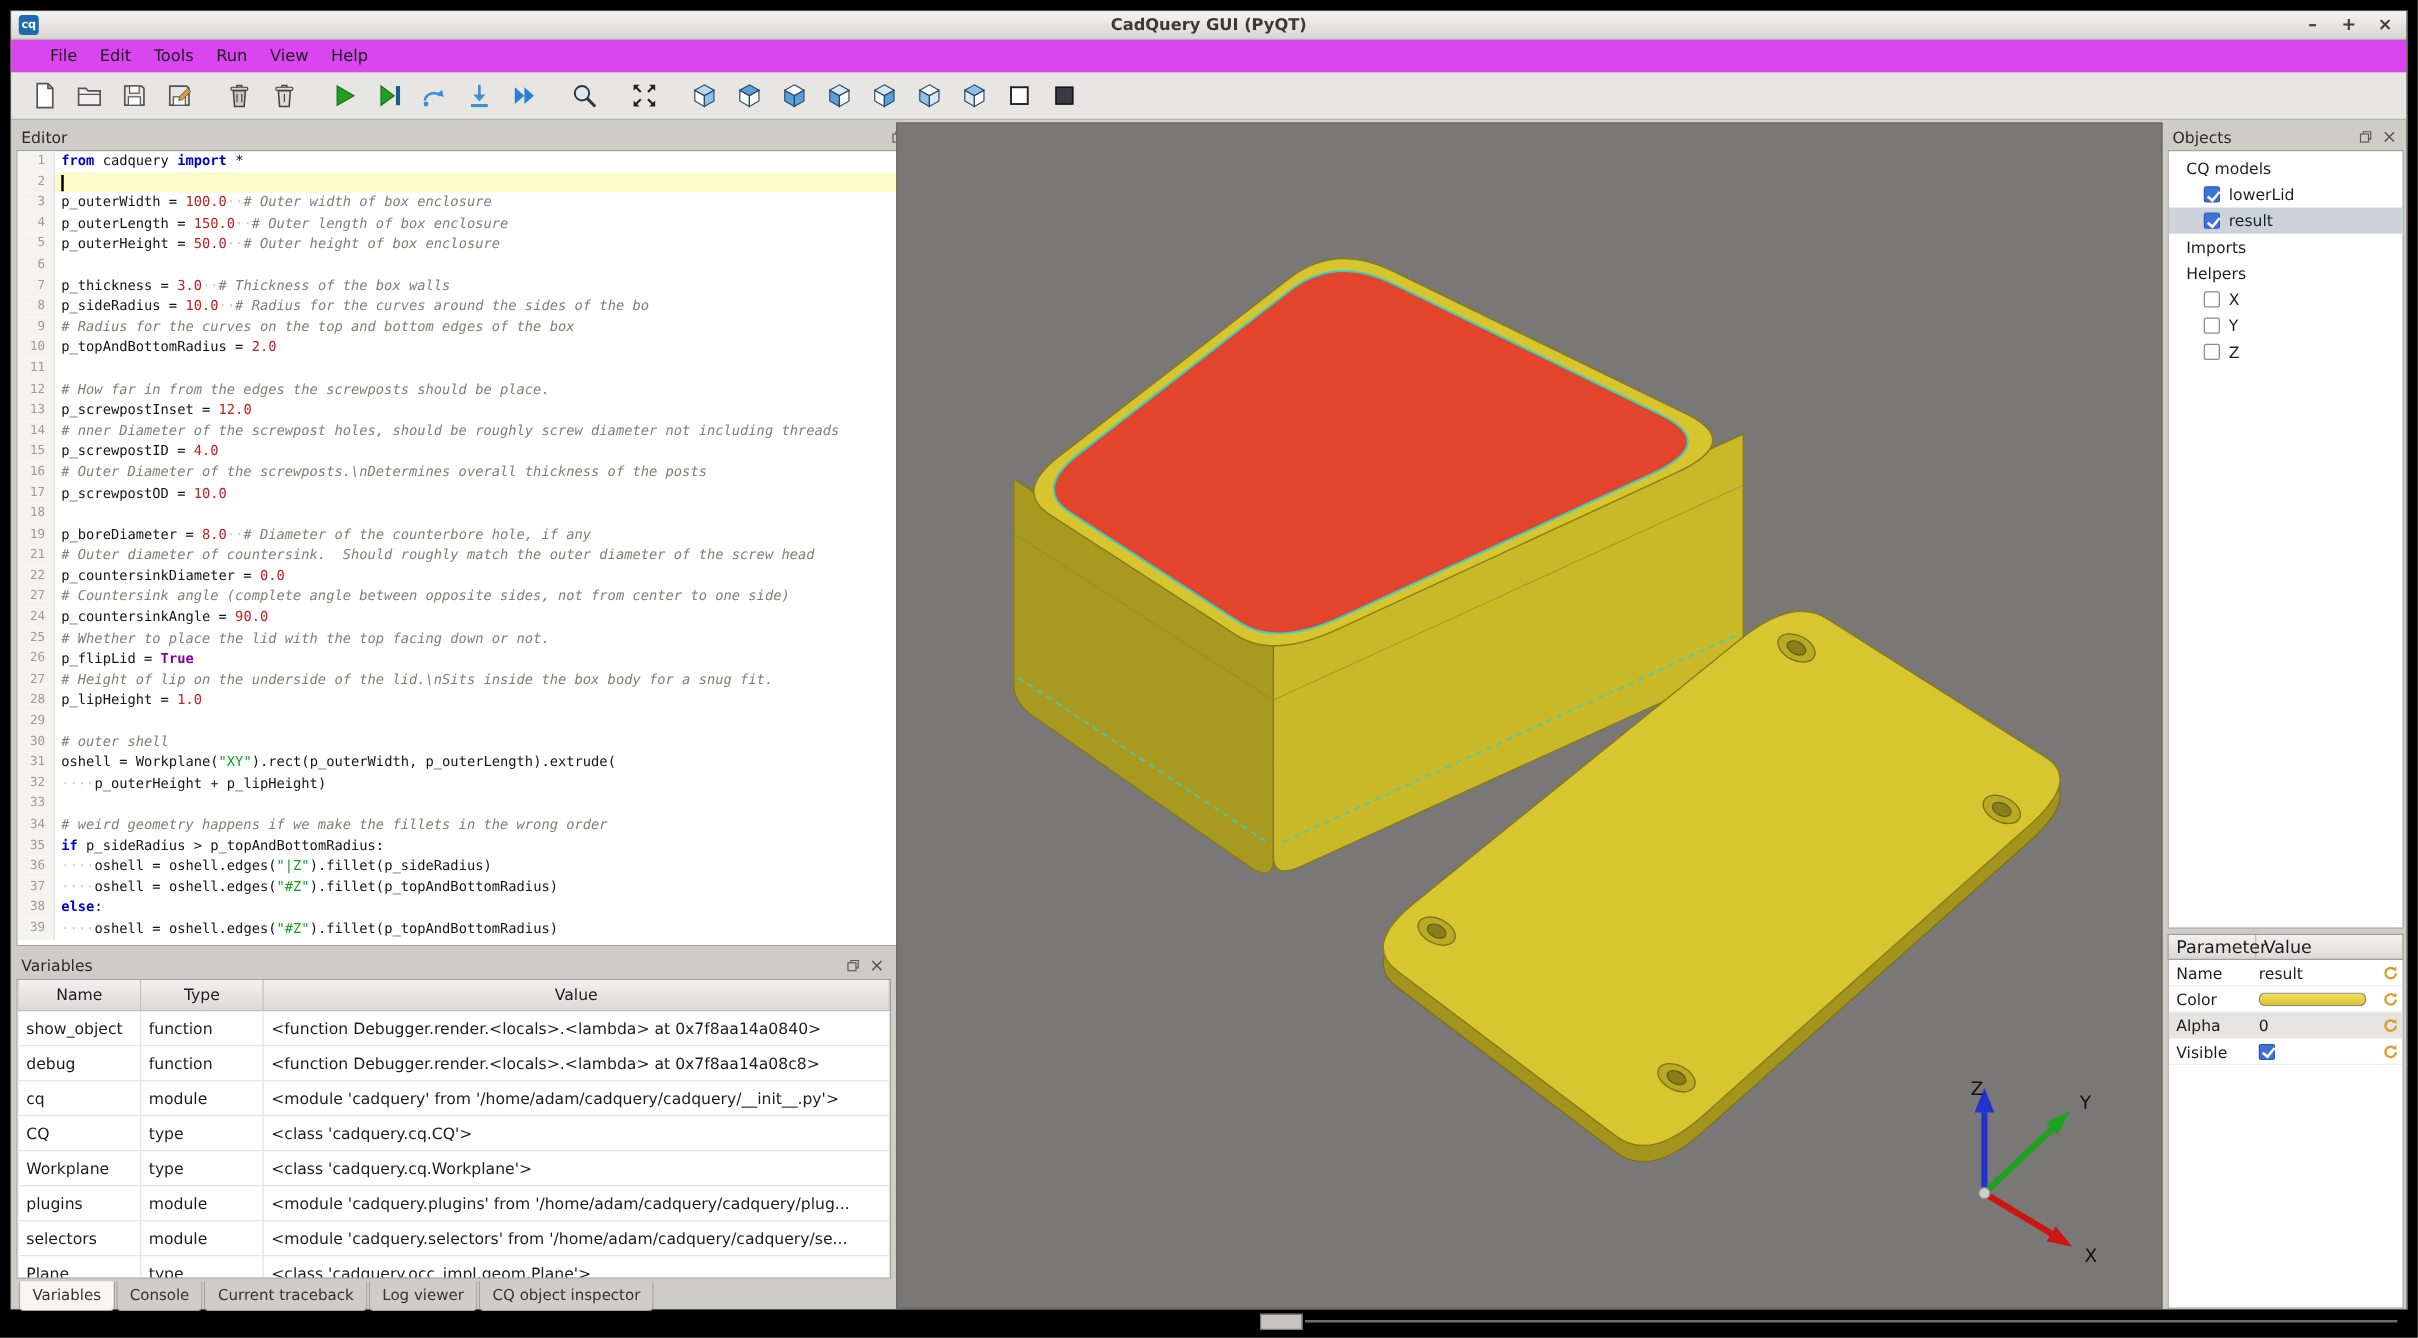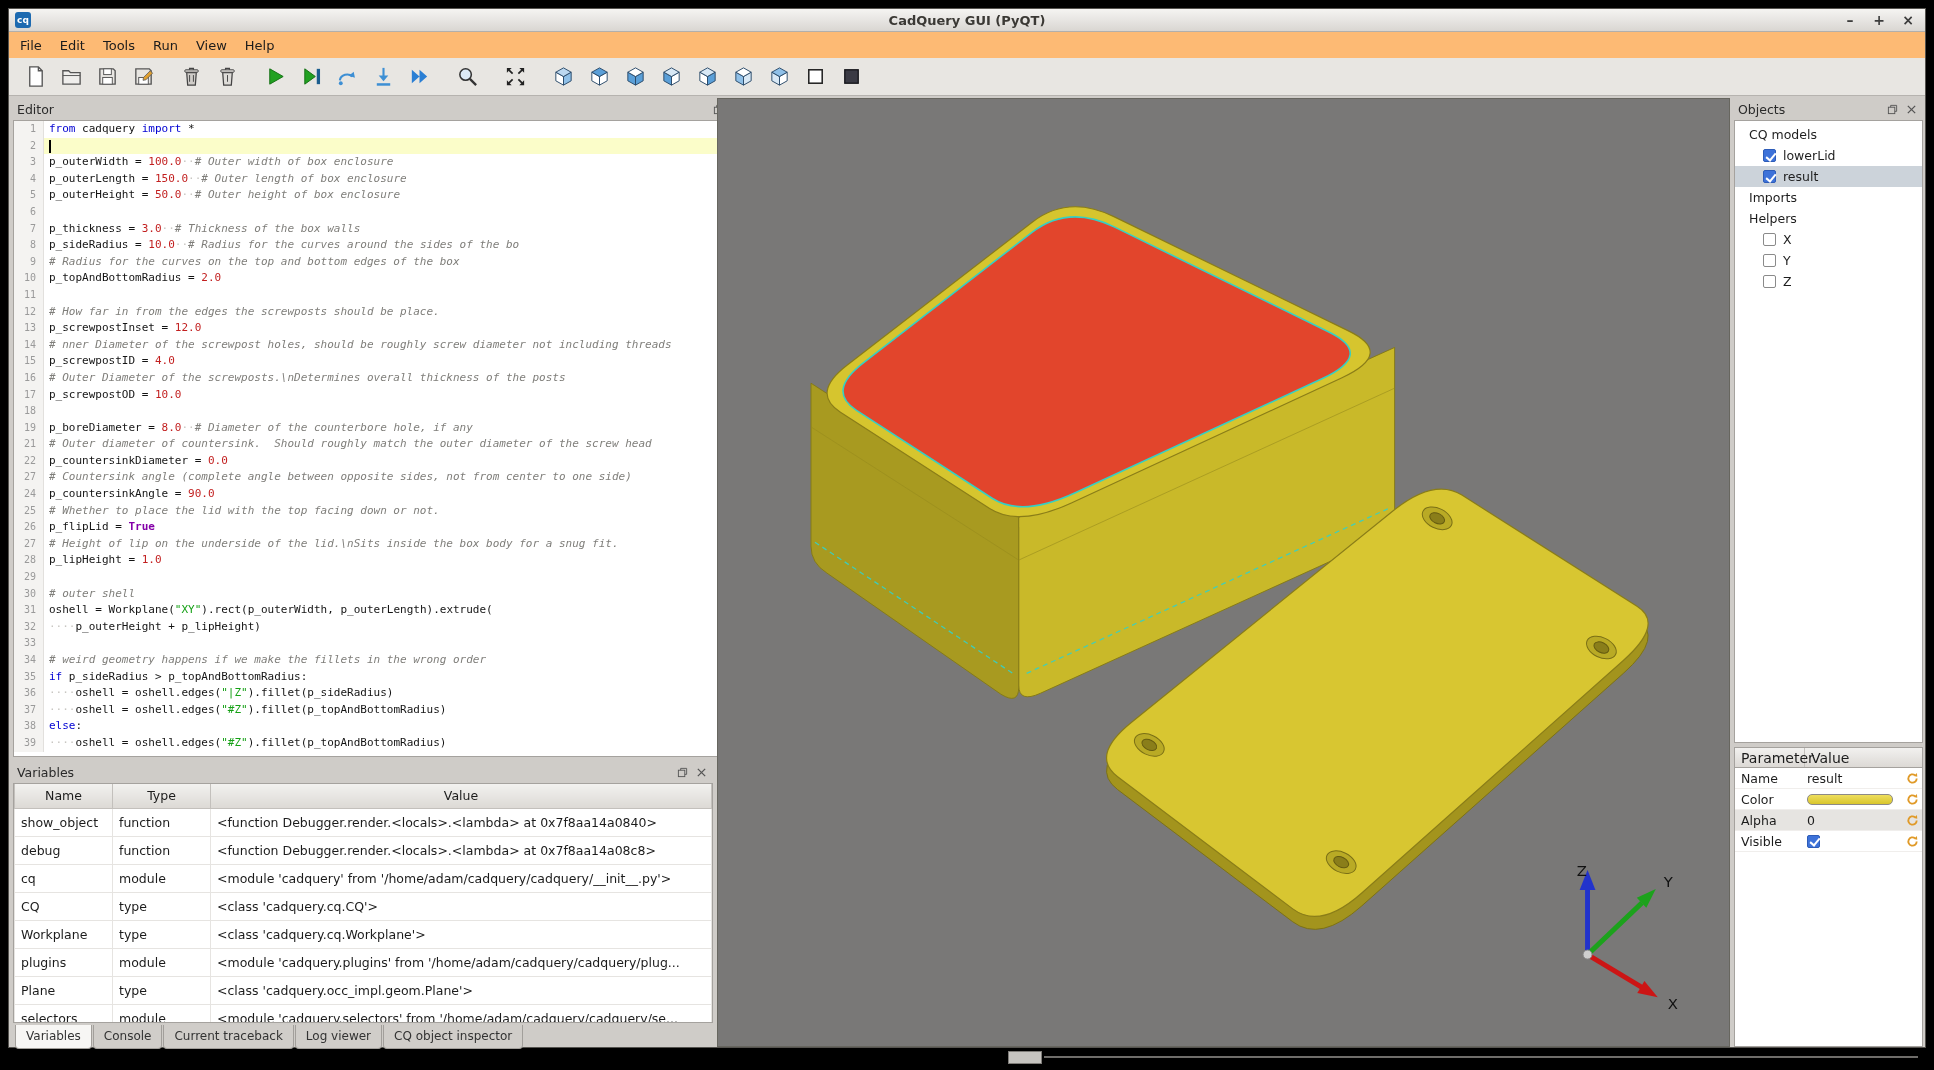--- a/index.html
+++ b/index.html
@@ -8,21 +8,21 @@
   #window{position:absolute;left:8px;top:8px;width:1918px;height:1040px;background:#d4d1cd;border:1px solid #55534f;display:flex;flex-direction:column}
 
   
   .titlebar{flex:0 0 23px;background:linear-gradient(#f5f4f2,#d9d6d2);border-bottom:1px solid #b2afab;position:relative;display:flex;align-items:center}
   .logo{position:absolute;left:6px;top:3px;width:16px;height:16px;background:#1d6ab0;border-radius:3px;color:#fff;font-size:9px;font-weight:bold;display:flex;align-items:center;justify-content:center}
   .title{flex:1;text-align:center;font-size:13px;font-weight:bold;color:#3b3935}
   .win-controls{position:absolute;right:10px;top:0;height:100%;display:flex;align-items:center;gap:15px}
   .win-btn{font-size:14px;font-weight:bold;color:#3c3c3c;width:14px;text-align:center;line-height:14px}
 
   
-  .menubar{flex:0 0 26px;background:#fdba74;display:flex;align-items:center;padding-left:2px}
+  .menubar{flex:0 0 26px;background:#d946ef;display:flex;align-items:center;padding-left:22px}
   .menu-item{padding:4px 9px;font-size:13px;color:#1c1c1c}
   .toolbar{flex:0 0 38px;background:#e8e6e2;border-bottom:1px solid #b6b3af;display:flex;align-items:center;padding-left:8px}
   .tool-btn{width:28px;height:28px;margin:0 4px;display:flex;align-items:center;justify-content:center}
   .tool-btn svg{width:23px;height:23px}
   .tool-btn.gap{margin-left:16px}
 
   .main{position:relative;flex:1;background:#cfccc8}
 
   
   .panel-header{height:22px;display:flex;align-items:center;padding:0 4px;font-size:12.5px;color:#2a2a2a}
@@ -32,21 +32,21 @@
 
   
   #editor-panel{position:absolute;left:4px;top:2px;width:736px;height:659px;display:flex;flex-direction:column}
   #editor-body{position:relative;flex:1;background:#fff;border:1px solid #a5a29e;overflow:hidden;
     font-family:"DejaVu Sans Mono","Liberation Mono",monospace;font-size:11px;line-height:16.6px}
   .code-line{display:flex;height:16.6px}
   .code-line .gutter{flex:0 0 30px;text-align:right;padding-right:7px;color:#9a9a9a;background:#f4f3f1;border-right:1px solid #e2e0dd;font-size:10px}
   .code-line .code-text{white-space:pre;padding-left:5px;position:relative;flex:1;overflow:hidden}
   .code-line.current .code-text{background:#fbfdc9}
   .cursor{position:absolute;left:5px;top:2px;width:1.5px;height:13px;background:#000}
-  .tok-k{color:#0000d2;font-weight:normal}
+  .tok-k{color:#0000d2;font-weight:bold}
   .tok-K{color:#8400a8;font-weight:bold}
   .tok-n{color:#c21f1f}
   .tok-c{color:#7f7e7a;font-style:italic}
   .tok-s{color:#15a015}
   .tok-w{color:#c8c6c2}
   .tok-p{color:#141414}
   #editor-scrollbar{position:absolute;right:0;top:0;bottom:0;width:13px;background:#efedeb;border-left:1px solid #d3d1ce}
   #editor-scrollbar .thumb{position:absolute;left:1px;right:1px;top:12px;height:185px;background:#cac7c3;border:1px solid #a5a29e;border-radius:2px}
 
   
@@ -513,28 +513,28 @@
                   <td>Workplane</td>
                   <td>type</td>
                   <td>&lt;class 'cadquery.cq.Workplane'&gt;</td>
                 </tr>
                 <tr>
                   <td>plugins</td>
                   <td>module</td>
                   <td>&lt;module 'cadquery.plugins' from '/home/adam/cadquery/cadquery/plug...</td>
                 </tr>
                 <tr>
+                  <td>selectors</td>
+                  <td>module</td>
+                  <td>&lt;module 'cadquery.selectors' from '/home/adam/cadquery/cadquery/se...</td>
+                </tr>
+                <tr>
                   <td>Plane</td>
                   <td>type</td>
                   <td>&lt;class 'cadquery.occ_impl.geom.Plane'&gt;</td>
-                </tr>
-                <tr>
-                  <td>selectors</td>
-                  <td>module</td>
-                  <td>&lt;module 'cadquery.selectors' from '/home/adam/cadquery/cadquery/se...</td>
                 </tr>
               </tbody>
           </table>
         </div>
       </div>
 
       <div id="tabbar">
           <div class="tab active">Variables</div>
           <div class="tab">Console</div>
           <div class="tab">Current traceback</div>

